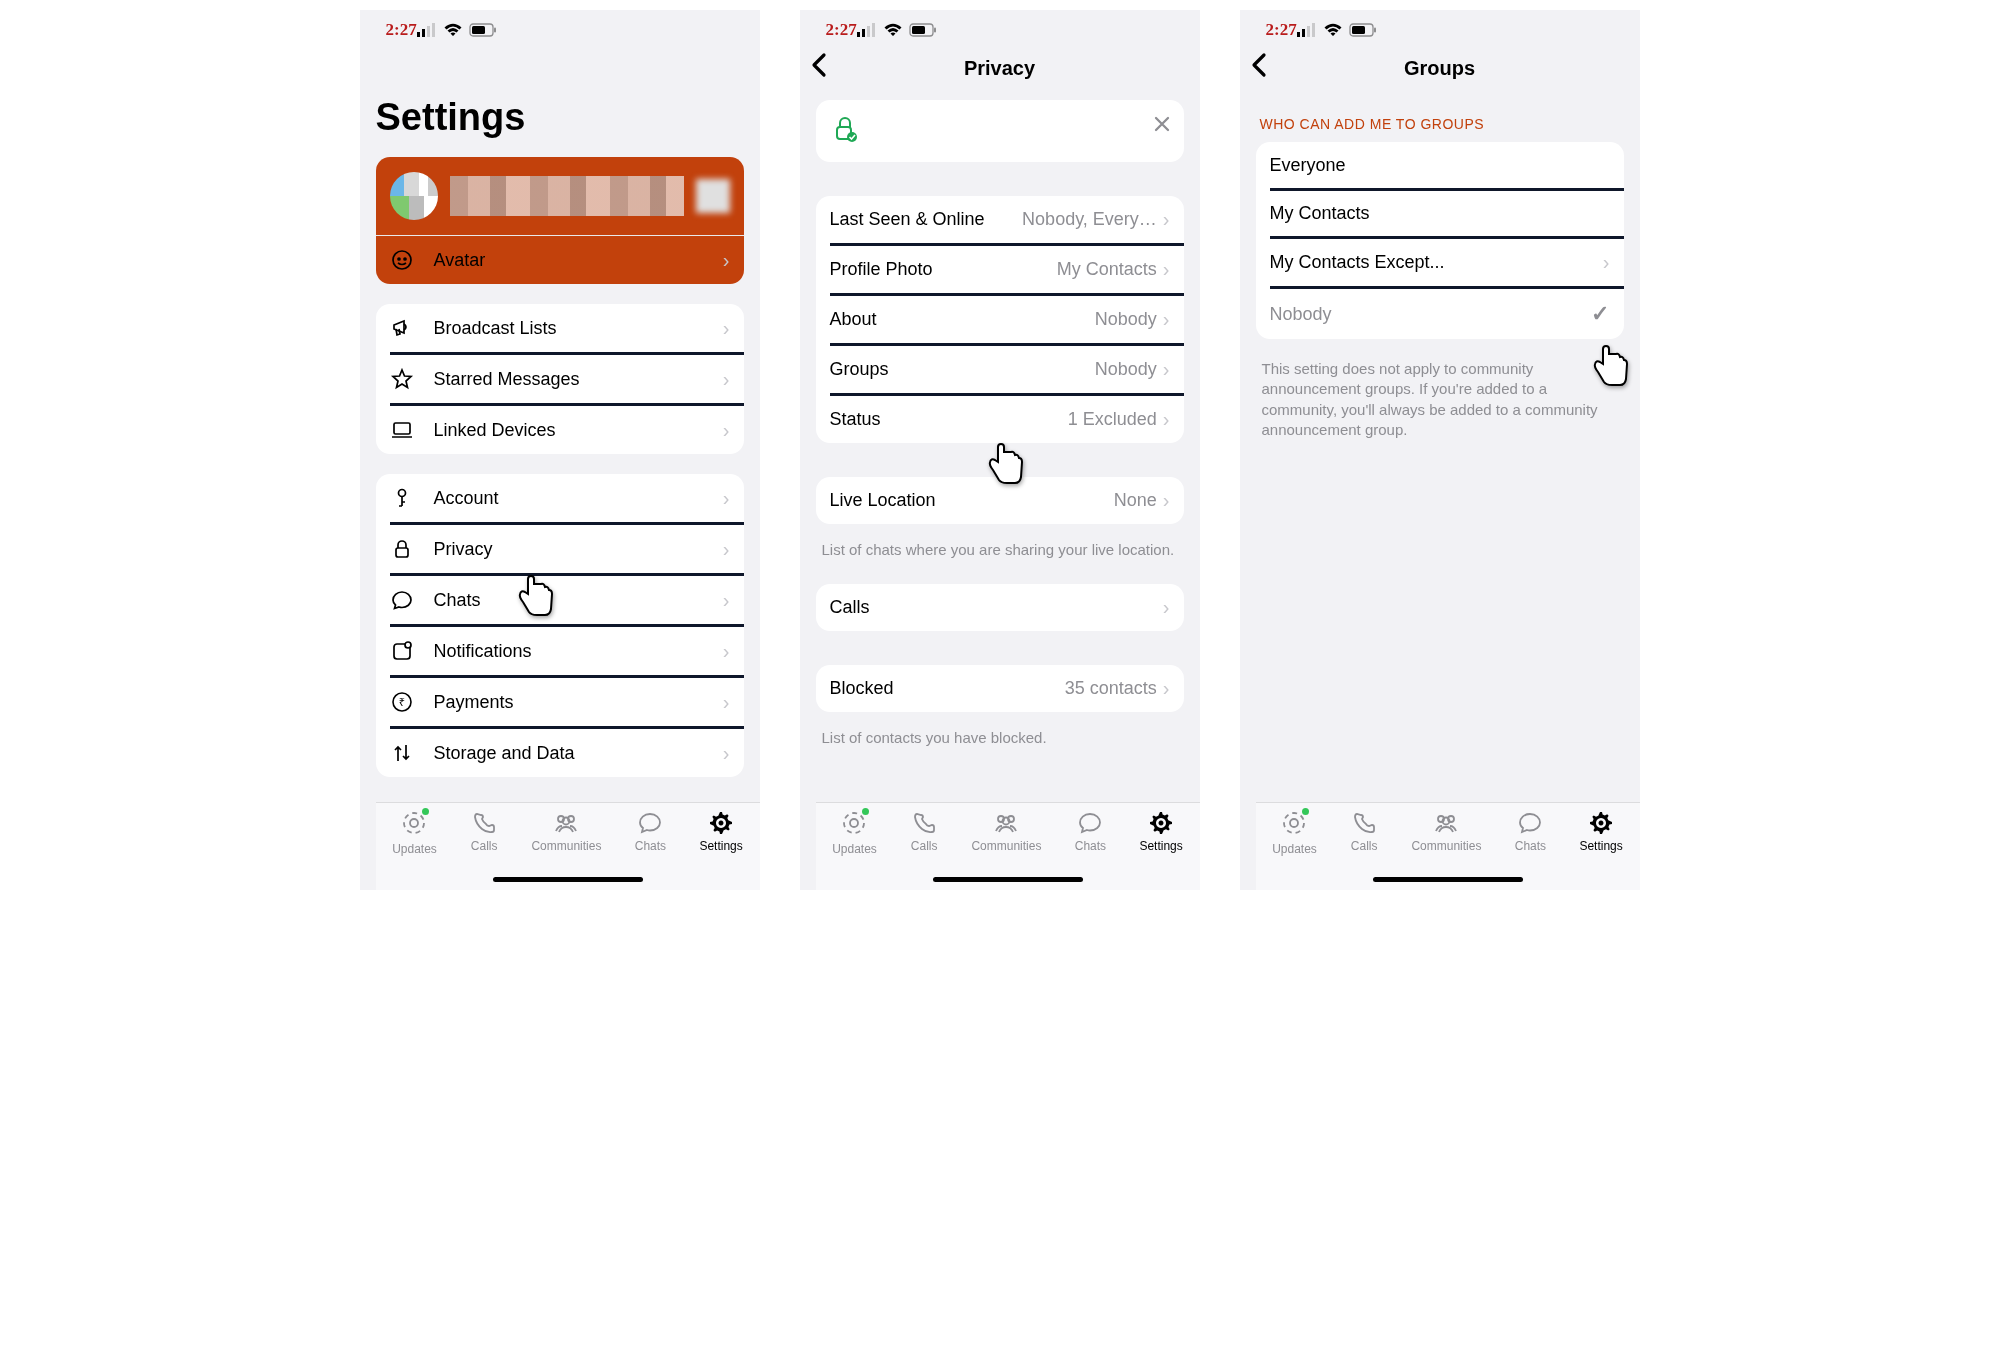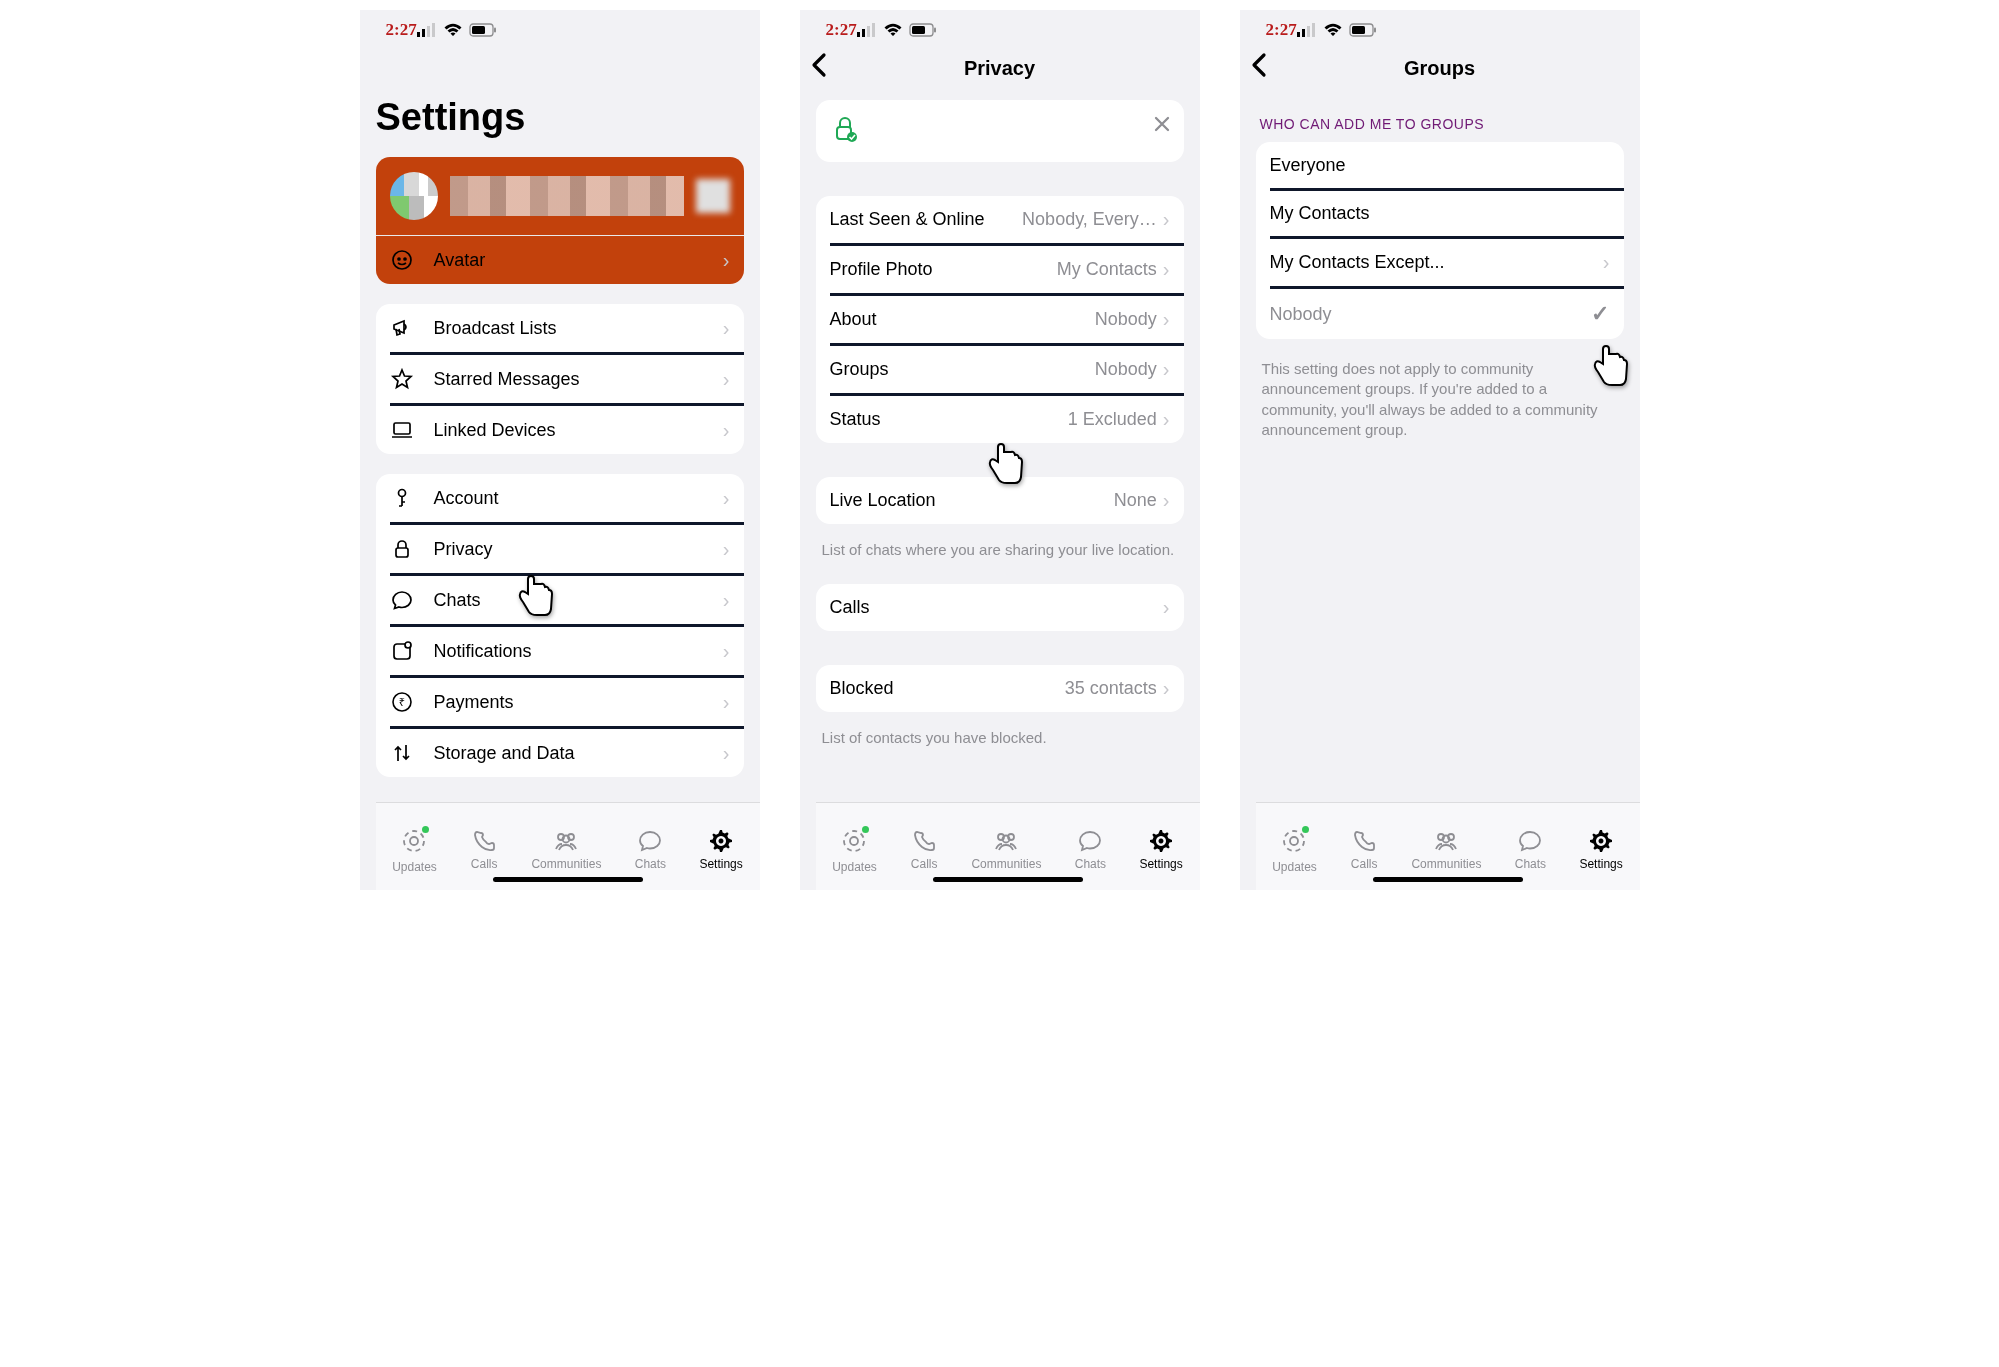--- a/index.html
+++ b/index.html
@@ -47,21 +47,21 @@
   }
   .nav-title { font-size: 20px; font-weight: 700; }
   .big-title {
     font-size: 38px;
     font-weight: 800;
     padding: 50px 16px 14px 16px;
     color: #000;
   }
   .section-hdr {
     font-size: 14px;
-    color: #701a75;
+    color: #c2410c;
     letter-spacing: 0.5px;
     padding: 26px 20px 8px 20px;
   }
   .card {
     background: #fff;
     border-radius: 14px;
     margin: 10px 16px;
     overflow: hidden;
   }
   .row {
@@ -144,21 +144,21 @@
   }
   .tab-bar {
     position: absolute;
     bottom: 0; left: 16px; right: 0;
     height: 88px;
     background: rgba(248,248,250,0.94);
     border-top: 1px solid #dcdcde;
     display: flex;
     justify-content: space-around;
     align-items: flex-start;
-    padding-top: 24px;
+    padding-top: 6px;
   }
   .tab {
     display: flex;
     flex-direction: column;
     align-items: center;
     gap: 2px;
     font-size: 12px;
     color: #8e8e93;
     cursor: pointer;
     position: relative;

